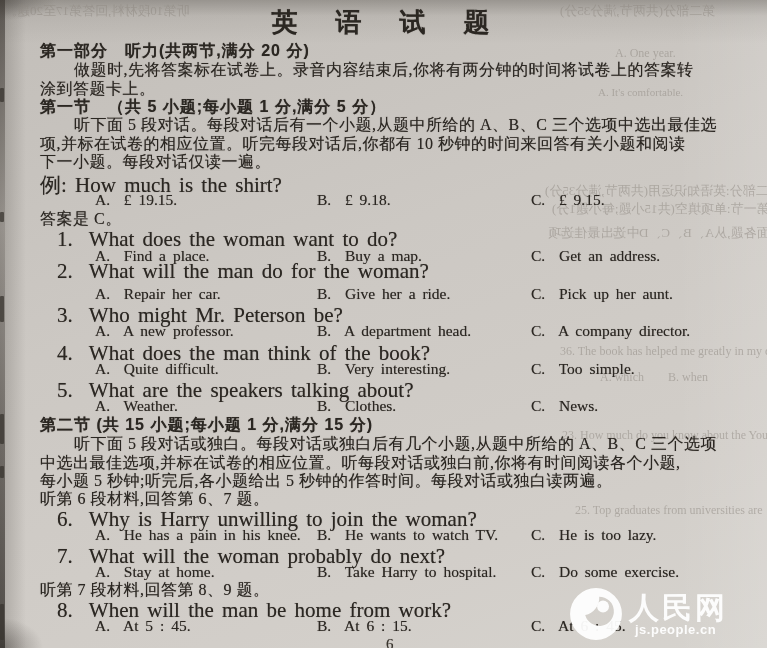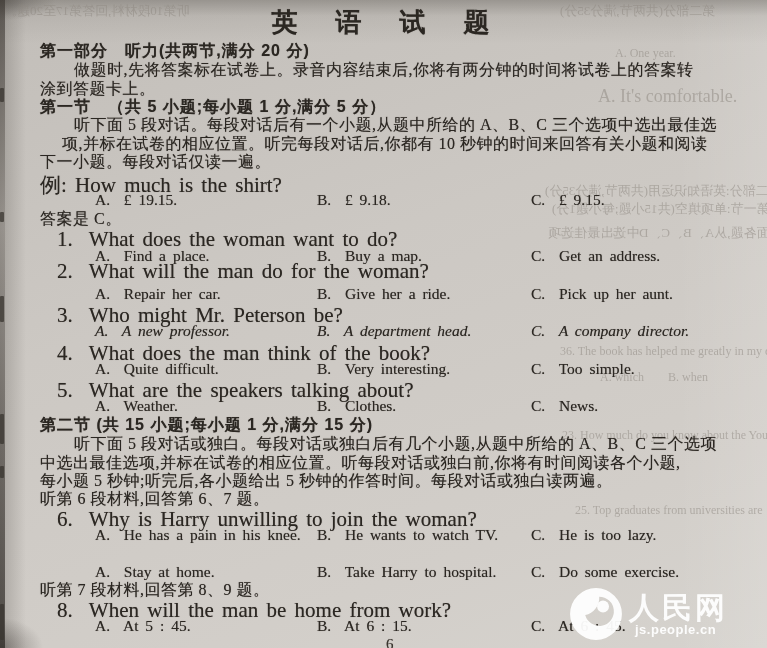--- a/index.html
+++ b/index.html
@@ -49,38 +49,38 @@
     <div class="em" style="top:88px;height:14px;"></div>
     <div class="em" style="top:212px;height:10px;"></div>
     <div class="em" style="top:296px;height:26px;"></div>
     <div class="em" style="top:414px;height:30px;"></div>
     <div class="em" style="top:466px;height:12px;"></div>
     <div class="em" style="top:604px;height:36px;"></div>
 
     <div class="bf mir" style="top:2px;left:4px;font-size:13px;">听第10段材料,回答第17至20题。</div>
     <div class="bf mir" style="top:2px;left:560px;font-size:13px;">第二部分(共两节,满分35分)</div>
     <div class="bf" style="top:46px;left:615px;font-size:12px;">A. One year.</div>
-    <div class="bf" style="top:86px;left:598px;font-size:18px;">A. It's comfortable.</div>
+    <div class="bf" style="top:86px;left:598px;font-size:11px;">A. It's comfortable.</div>
     <div class="bf mir" style="top:182px;left:545px;font-size:13px;">第二部分:英语知识运用(共两节,满分35分)</div>
     <div class="bf mir" style="top:200px;left:552px;font-size:13px;">第一节:单项填空(共15小题;每小题1分)</div>
     <div class="bf mir" style="top:224px;left:548px;font-size:13px;">请认真阅读下面各题,从A、B、C、D中选出最佳选项</div>
     <div class="bf" style="top:344px;left:560px;font-size:12px;">36. The book has helped me greatly in my daily</div>
     <div class="bf" style="top:370px;left:600px;font-size:12px;">A. which        B. when</div>
     <div class="bf" style="top:428px;left:562px;font-size:12px;">23. How much do you know about the Youth</div>
     <div class="bf" style="top:503px;left:575px;font-size:12px;">25. Top graduates from universities are</div>
 
     <div class="ln title" style="top:5px;">英　语　试　题</div>
 
     <div class="ln cn hd" style="top:41px;left:40px;">第一部分　听力(共两节,满分 20 分)</div>
     <div class="ln cn" style="top:60px;left:74px;">做题时,先将答案标在试卷上。录音内容结束后,你将有两分钟的时间将试卷上的答案转</div>
     <div class="ln cn" style="top:79px;left:40px;">涂到答题卡上。</div>
 
     <div class="ln cn hd" style="top:97px;left:40px;">第一节　（共 5 小题;每小题 1 分,满分 5 分）</div>
     <div class="ln cn" style="top:115px;left:74px;">听下面 5 段对话。每段对话后有一个小题,从题中所给的 A、B、C 三个选项中选出最佳选</div>
-    <div class="ln cn" style="top:134px;left:40px;margin-left:22px;">项,并标在试卷的相应位置。听完每段对话后,你都有 10 秒钟的时间来回答有关小题和阅读</div>
+    <div class="ln cn" style="top:134px;left:40px;">项,并标在试卷的相应位置。听完每段对话后,你都有 10 秒钟的时间来回答有关小题和阅读</div>
     <div class="ln cn" style="top:152px;left:40px;">下一小题。每段对话仅读一遍。</div>
 
     <div class="ln en" style="top:171px;left:40px;">例: How much is the shirt?</div>
     <div class="optrow" style="top:191px;">
       <span class="opt oa">A.  £ 19.15.</span>
       <span class="opt ob">B.  £ 9.18.</span>
       <span class="opt oc">C.  £ 9.15.</span>
     </div>
     <div class="ln cn" style="top:209px;left:40px;">答案是 C。</div>
 
@@ -92,21 +92,21 @@
     </div>
 
     <div class="ln en" style="top:259px;left:57px;">2.  What will the man do for the woman?</div>
     <div class="optrow" style="top:285px;">
       <span class="opt ob">B.  Give her a ride.</span>
       <span class="opt oa">A.  Repair her car.</span>
       <span class="opt oc">C.  Pick up her aunt.</span>
     </div>
 
     <div class="ln en" style="top:303px;left:57px;">3.  Who might Mr. Peterson be?</div>
-    <div class="optrow" style="top:322px;font-style:italic;">
+    <div class="optrow" style="top:322px;">
       <span class="opt oa">A.  A new professor.</span>
       <span class="opt ob">B.  A department head.</span>
       <span class="opt oc">C.  A company director.</span>
     </div>
 
     <div class="ln en" style="top:341px;left:57px;">4.  What does the man think of the book?</div>
     <div class="optrow" style="top:360px;">
       <span class="opt ob">B.  Very interesting.</span>
       <span class="opt oa">A.  Quite difficult.</span>
       <span class="opt oc">C.  Too simple.</span>
@@ -125,20 +125,21 @@
     <div class="ln cn" style="top:471px;left:40px;">每小题 5 秒钟;听完后,各小题给出 5 秒钟的作答时间。每段对话或独白读两遍。</div>
     <div class="ln cn" style="top:489px;left:40px;">听第 6 段材料,回答第 6、7 题。</div>
 
     <div class="ln en" style="top:507px;left:57px;">6.  Why is Harry unwilling to join the woman?</div>
     <div class="optrow" style="top:526px;">
       <span class="opt oa">A.  He has a pain in his knee.</span>
       <span class="opt ob">B.  He wants to watch TV.</span>
       <span class="opt oc">C.  He is too lazy.</span>
     </div>
 
+    <div class="ln en" style="top:544px;left:57px;">7.  What will the woman probably do next?</div>
     <div class="optrow" style="top:563px;">
       <span class="opt oa">A.  Stay at home.</span>
       <span class="opt ob">B.  Take Harry to hospital.</span>
       <span class="opt oc">C.  Do some exercise.</span>
     </div>
 
     <div class="ln cn" style="top:580px;left:40px;">听第 7 段材料,回答第 8、9 题。</div>
 
     <div class="ln en" style="top:598px;left:57px;">8.  When will the man be home from work?</div>
     <div class="optrow" style="top:617px;">

